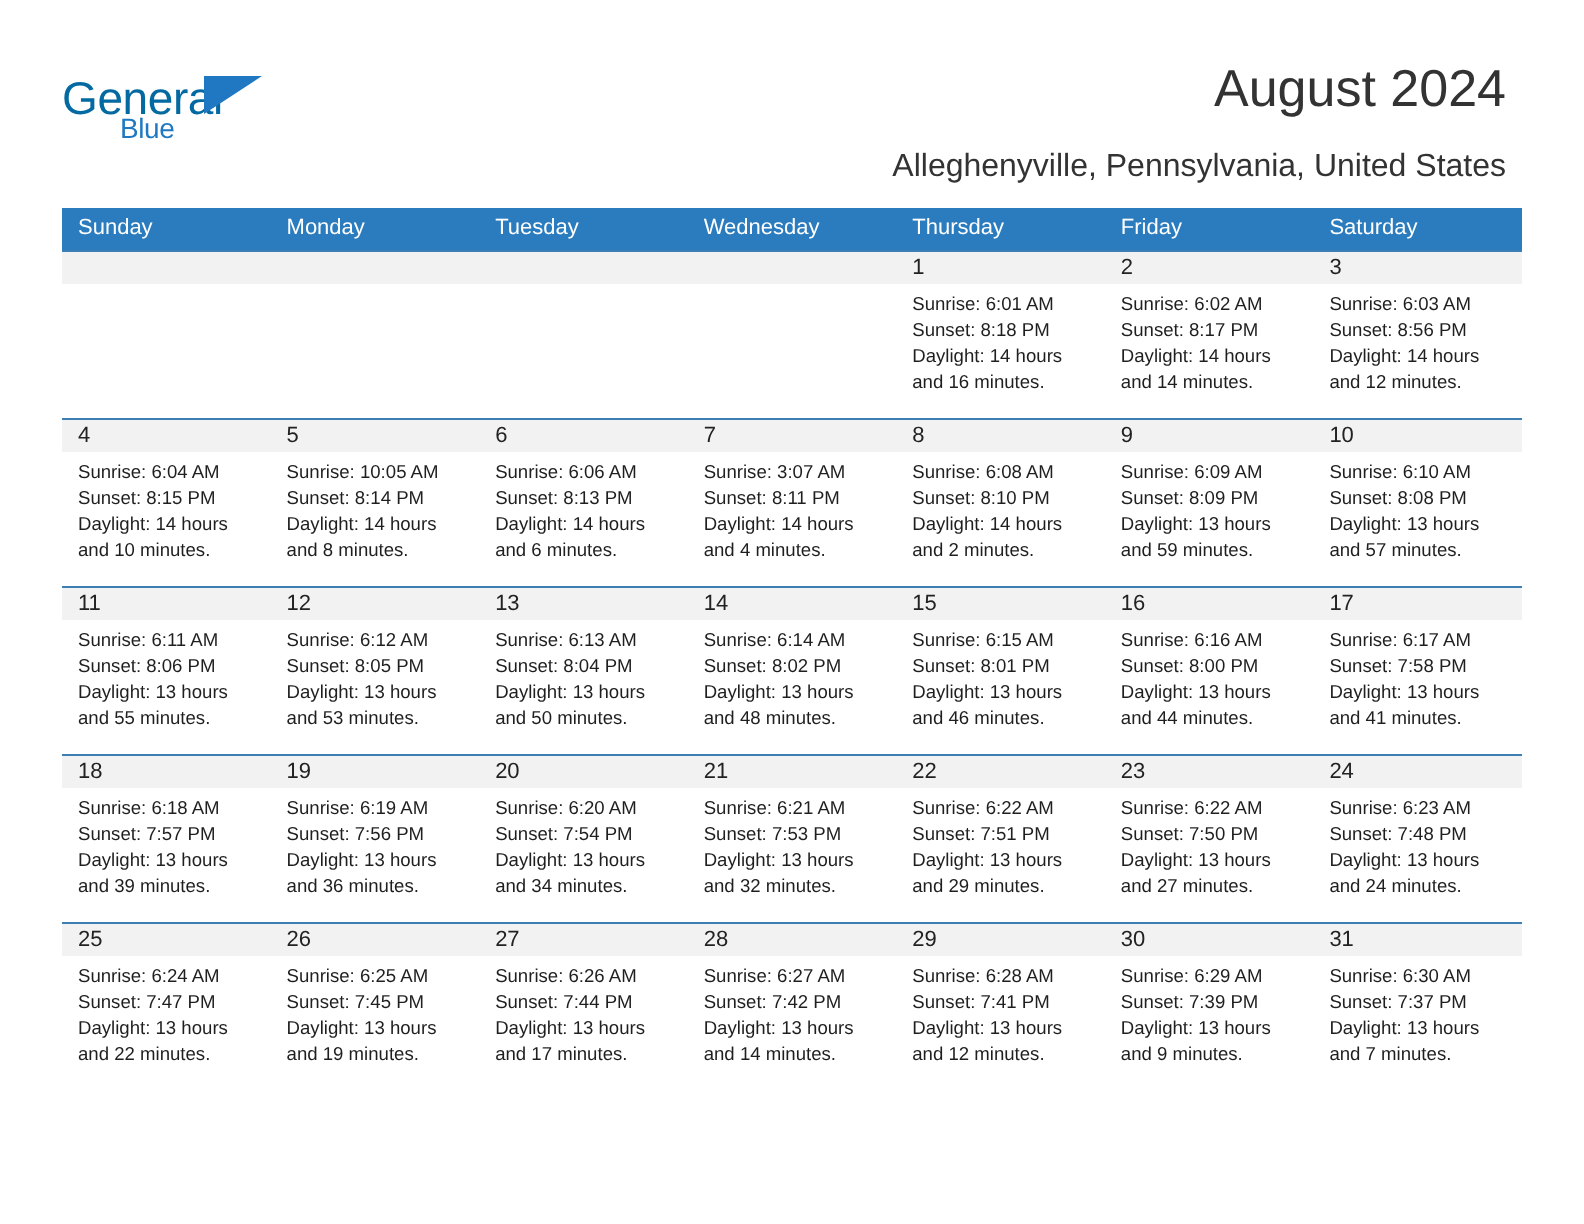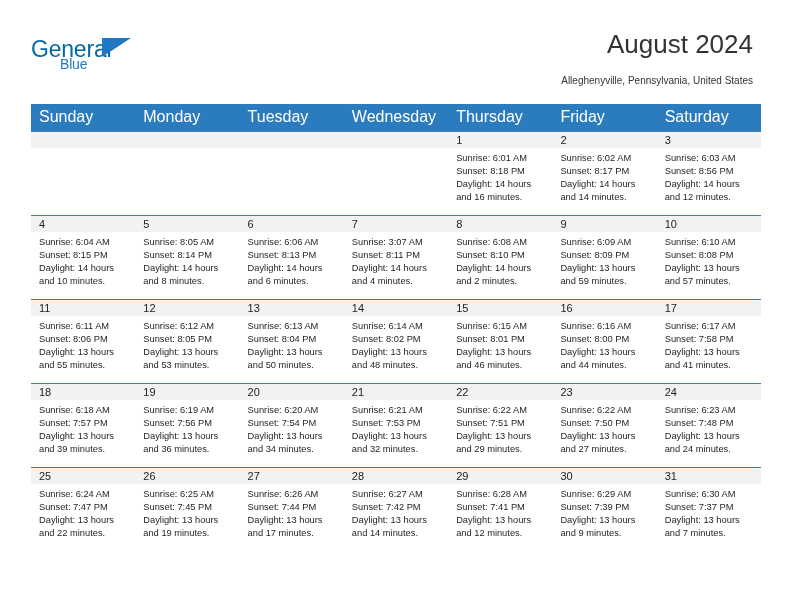--- a/index.html
+++ b/index.html
@@ -71,40 +71,40 @@
     top: 29px;
     font-size: 26px;
     color: #333333;
     white-space: nowrap;
     font-weight: normal;
   }
   .subtitle {
     position: absolute;
     right: 39px;
     top: 75px;
-    font-size: 10px;
+    font-size: 16px;
     color: #333333;
     text-align: right;
     white-space: nowrap;
     font-weight: normal;
   }
 
   
   .calendar {
     position: absolute;
     left: 31px;
     top: 104px;
     width: 730px;
     border-collapse: collapse;
     table-layout: fixed;
   }
   .calendar th {
     background: #2b7cbf;
     color: #ffffff;
-    font-size: 16px;
+    font-size: 11px;
     font-weight: normal;
     text-align: left;
     padding: 4px 0 5px 8px;
     height: 12px;
     border: none;
   }
   .calendar td {
     vertical-align: top;
     padding: 0;
     width: 104.28px;
@@ -213,21 +213,21 @@
             <div class="cell-body">
               <div>Sunrise: 6:04 AM</div>
               <div>Sunset: 8:15 PM</div>
               <div>Daylight: 14 hours</div>
               <div>and 10 minutes.</div>
             </div>
           </td>
           <td>
             <div class="daynum-bar">5</div>
             <div class="cell-body">
-              <div>Sunrise: 8:05 AM</div>
+              <div>Sunrise: 10:05 AM</div>
               <div>Sunset: 8:14 PM</div>
               <div>Daylight: 14 hours</div>
               <div>and 8 minutes.</div>
             </div>
           </td>
           <td>
             <div class="daynum-bar">6</div>
             <div class="cell-body">
               <div>Sunrise: 6:06 AM</div>
               <div>Sunset: 8:13 PM</div>

